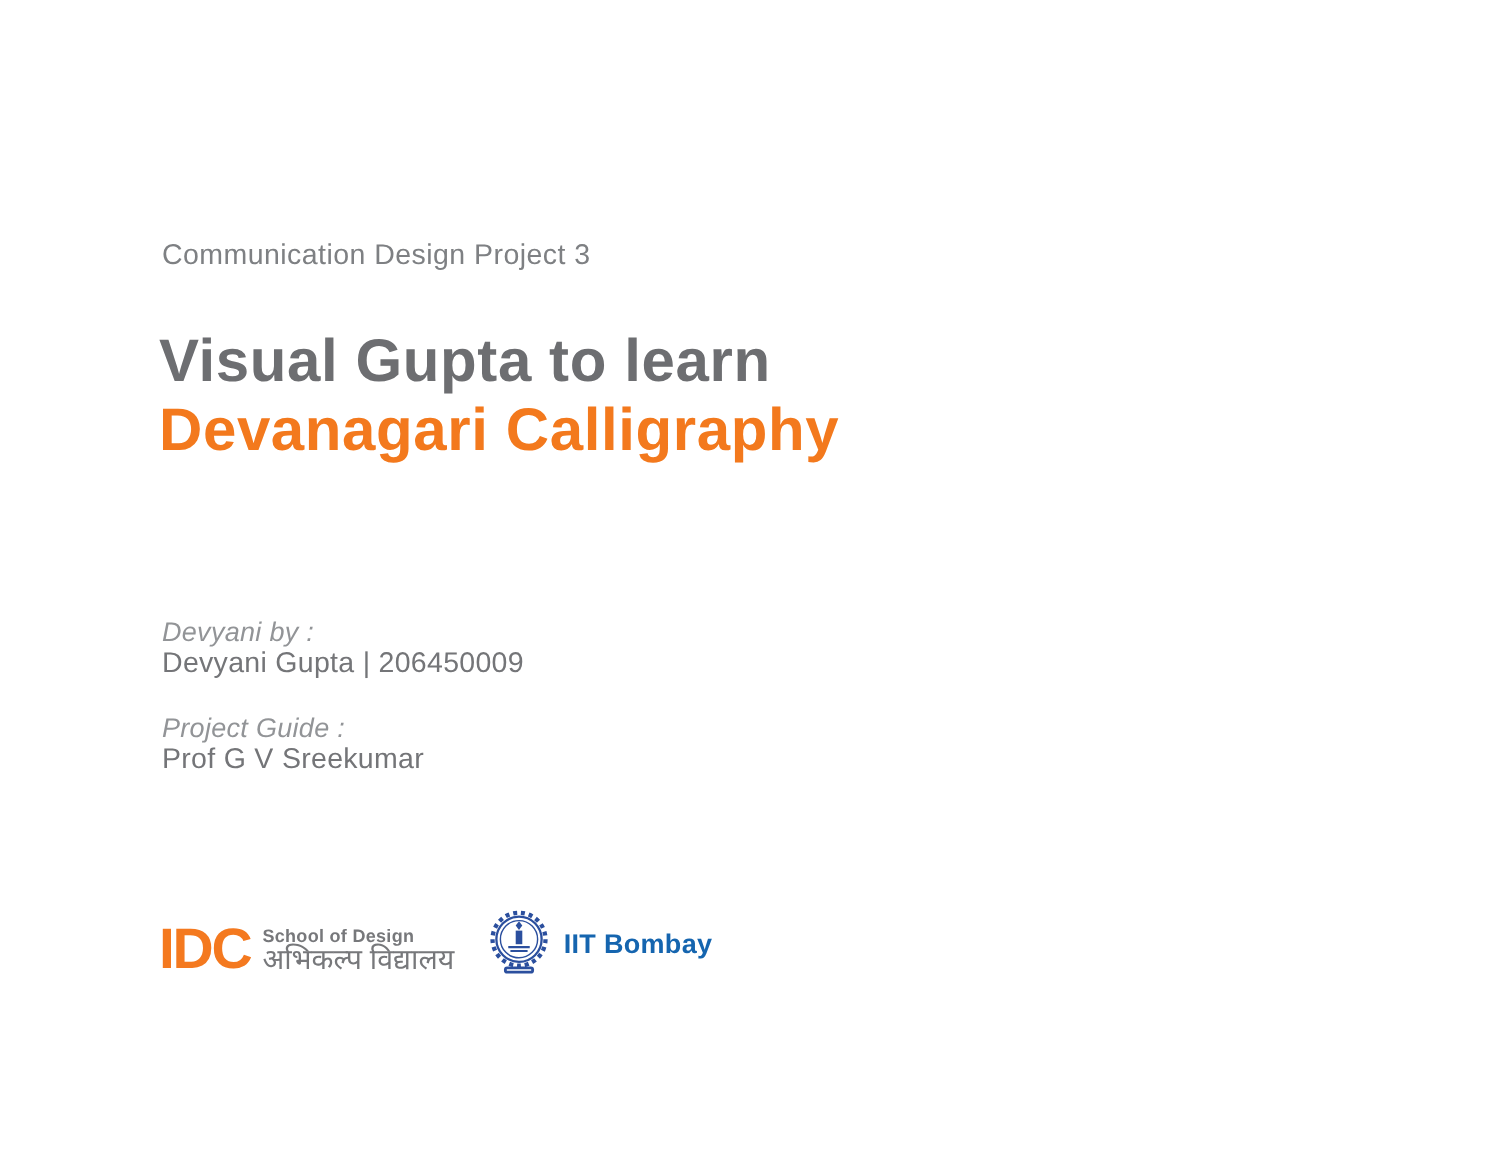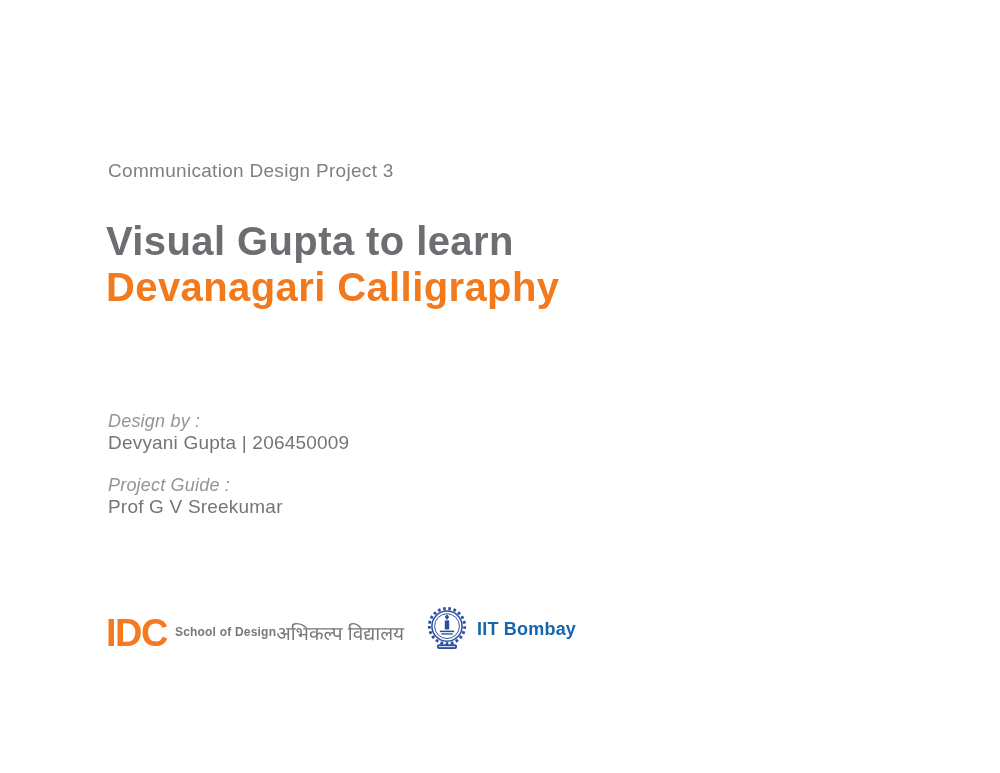--- a/index.html
+++ b/index.html
@@ -38,21 +38,21 @@
   .logo-row {
     position: absolute; left: 106px; top: 600px; height: 52px;
     display: flex; align-items: flex-end;
   }
   .idc-logo { display: flex; align-items: center; }
   .idc-acronym {
     font-size: 38px; font-weight: bold; color: #f4791f;
     letter-spacing: -1.5px; line-height: 1;
   }
   .idc-text {
-    margin-left: 8px; display: flex; flex-direction: row; justify-content: center;
+    margin-left: 8px; display: flex; flex-direction: column; justify-content: center;
   }
   .idc-name-en {
     font-size: 12px; font-weight: bold; color: #77787b; letter-spacing: 0.2px; line-height: 15px;
   }
   .idc-name-hi {
     font-size: 19px; color: #77787b; line-height: 17px;
   }
   .iitb-logo { margin-left: 22px; display: flex; align-items: center; }
   .iitb-emblem { width: 42px; height: 46px; display: block; }
   .iitb-name {
@@ -65,21 +65,21 @@
 
 <div class="page">
 
   <div class="subtitle">Communication Design Project 3</div>
 
   <div class="title-block">
     <div class="title-line1">Visual Gupta to learn</div>
     <div class="title-line2">Devanagari Calligraphy</div>
   </div>
 
-  <div class="credit-label credit-by-label">Design by :</div>
+  <div class="credit-label credit-by-label">Devyani by :</div>
   <div class="credit-value credit-by-value">Devyani Gupta | 206450009</div>
 
   <div class="credit-label credit-guide-label">Project Guide :</div>
   <div class="credit-value credit-guide-value">Prof G V Sreekumar</div>
 
   <div class="logo-row">
 
     <div class="idc-logo">
       <div class="idc-acronym">IDC</div>
       <div class="idc-text">

